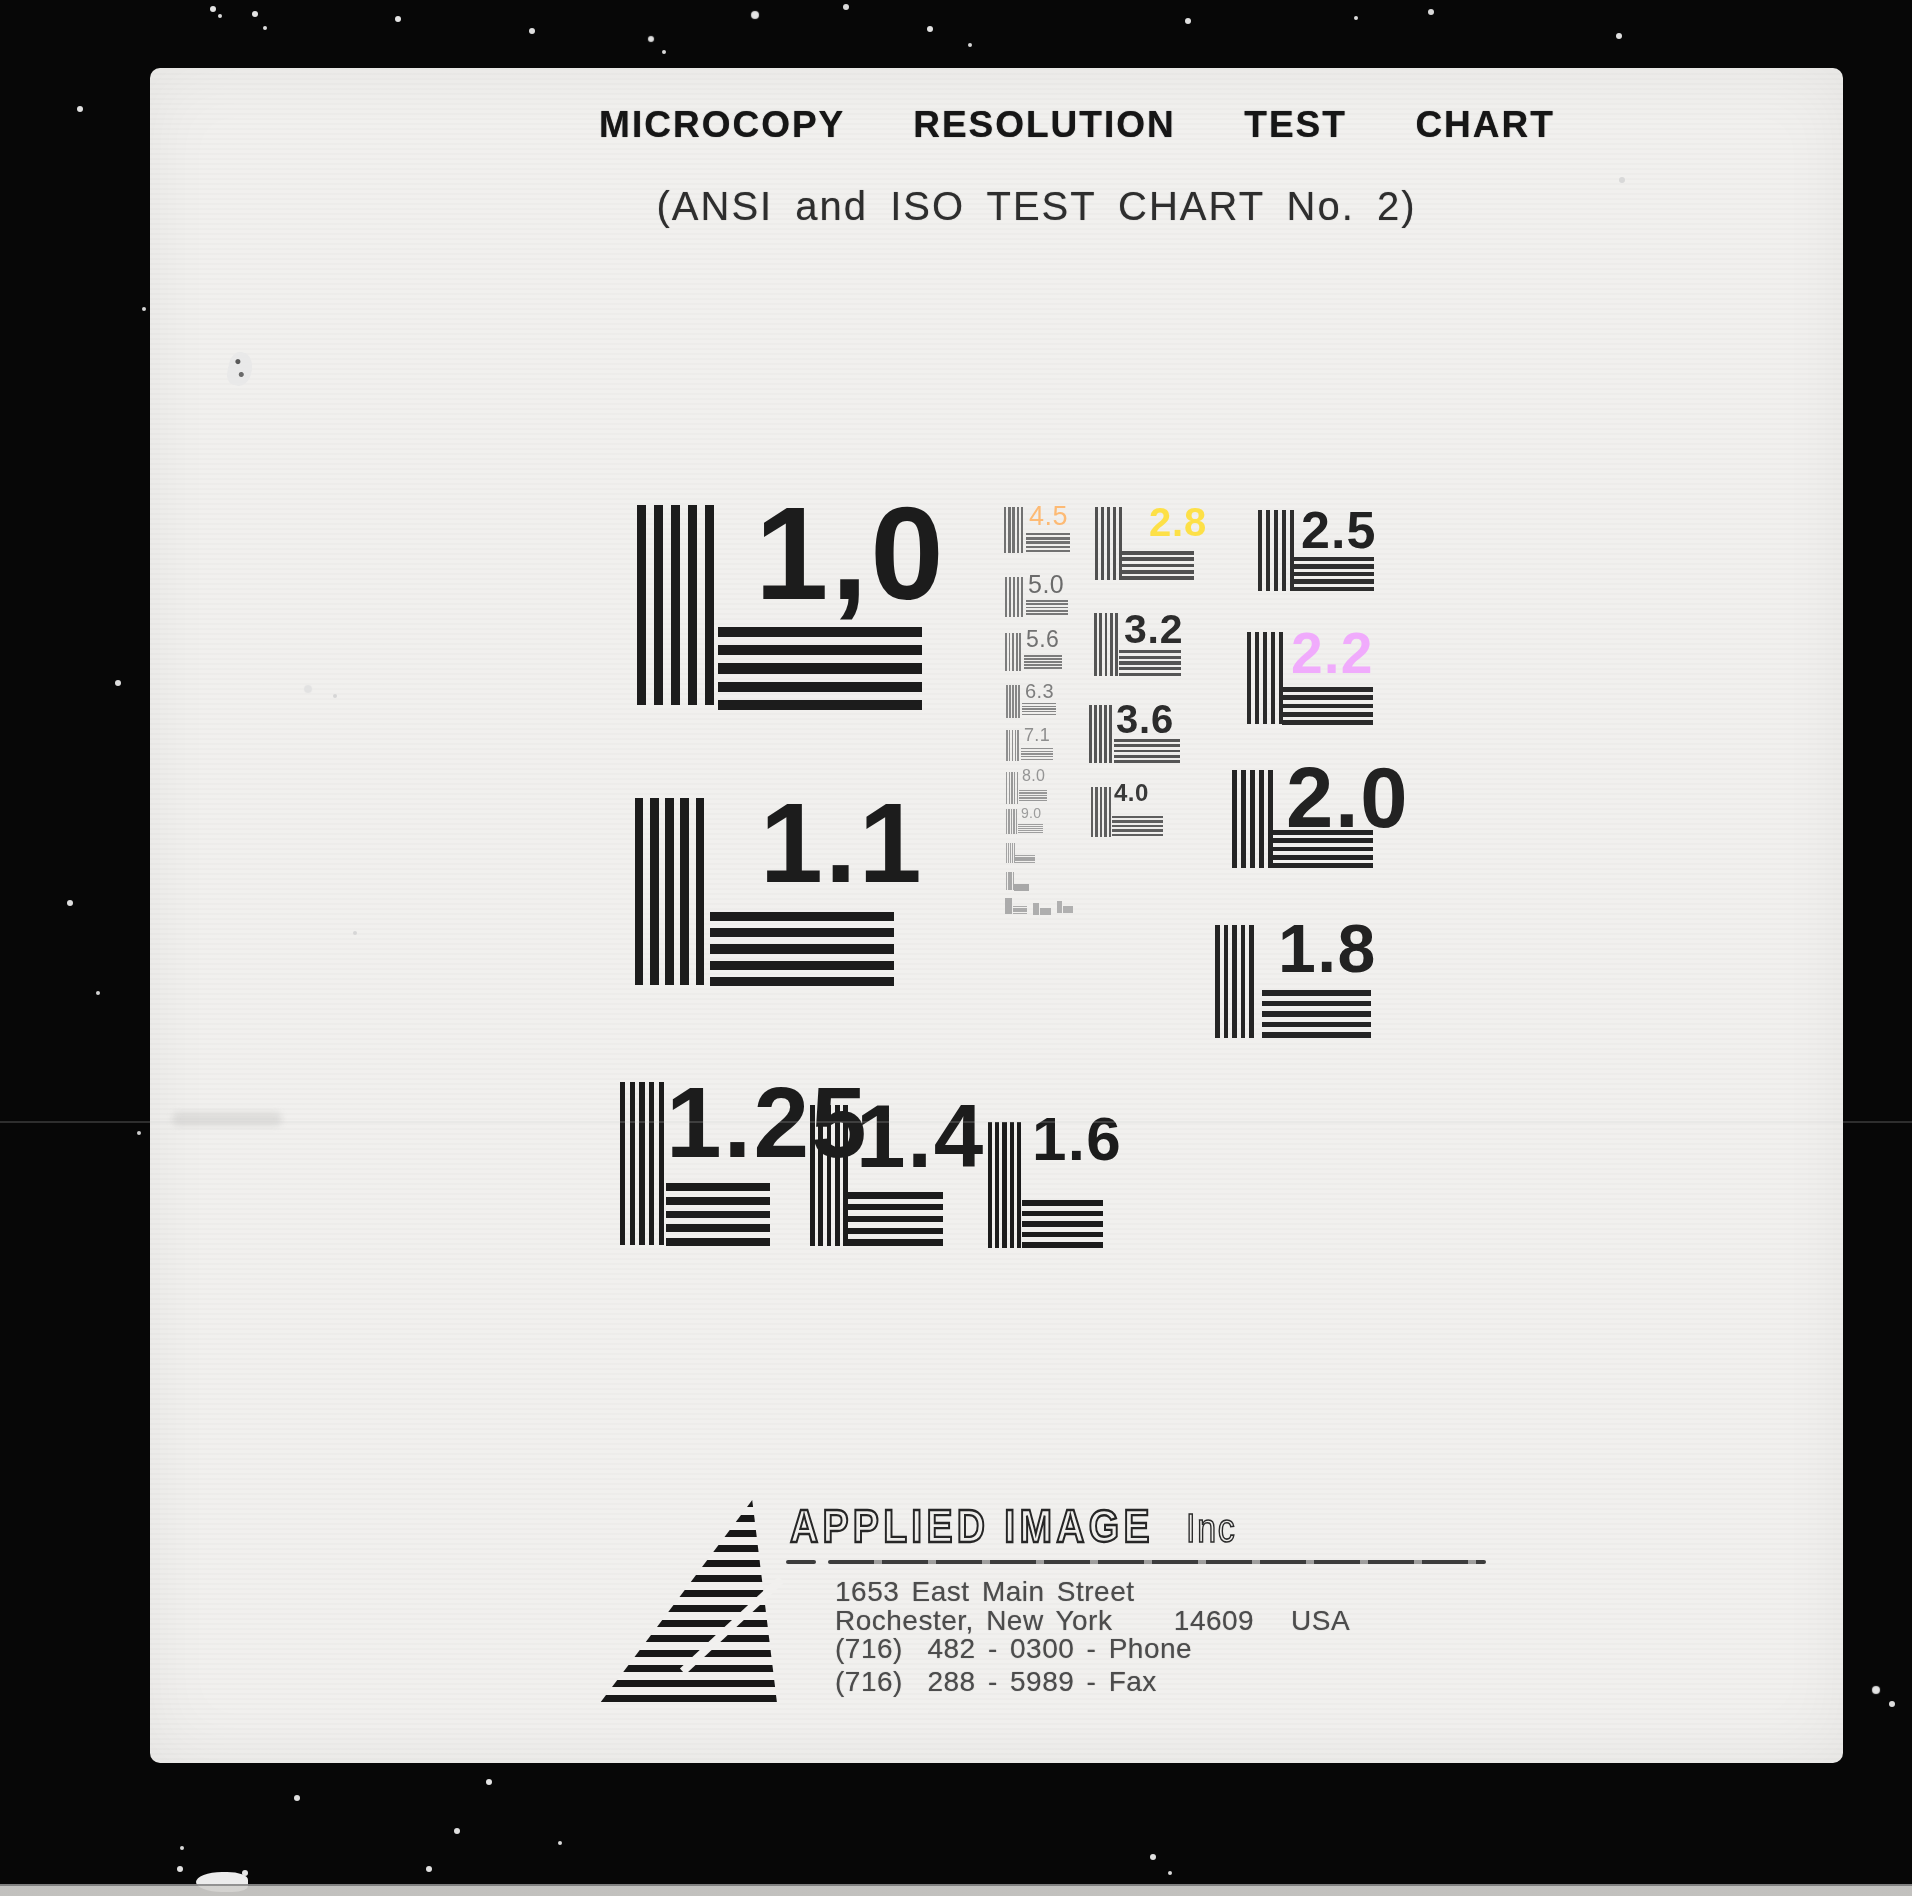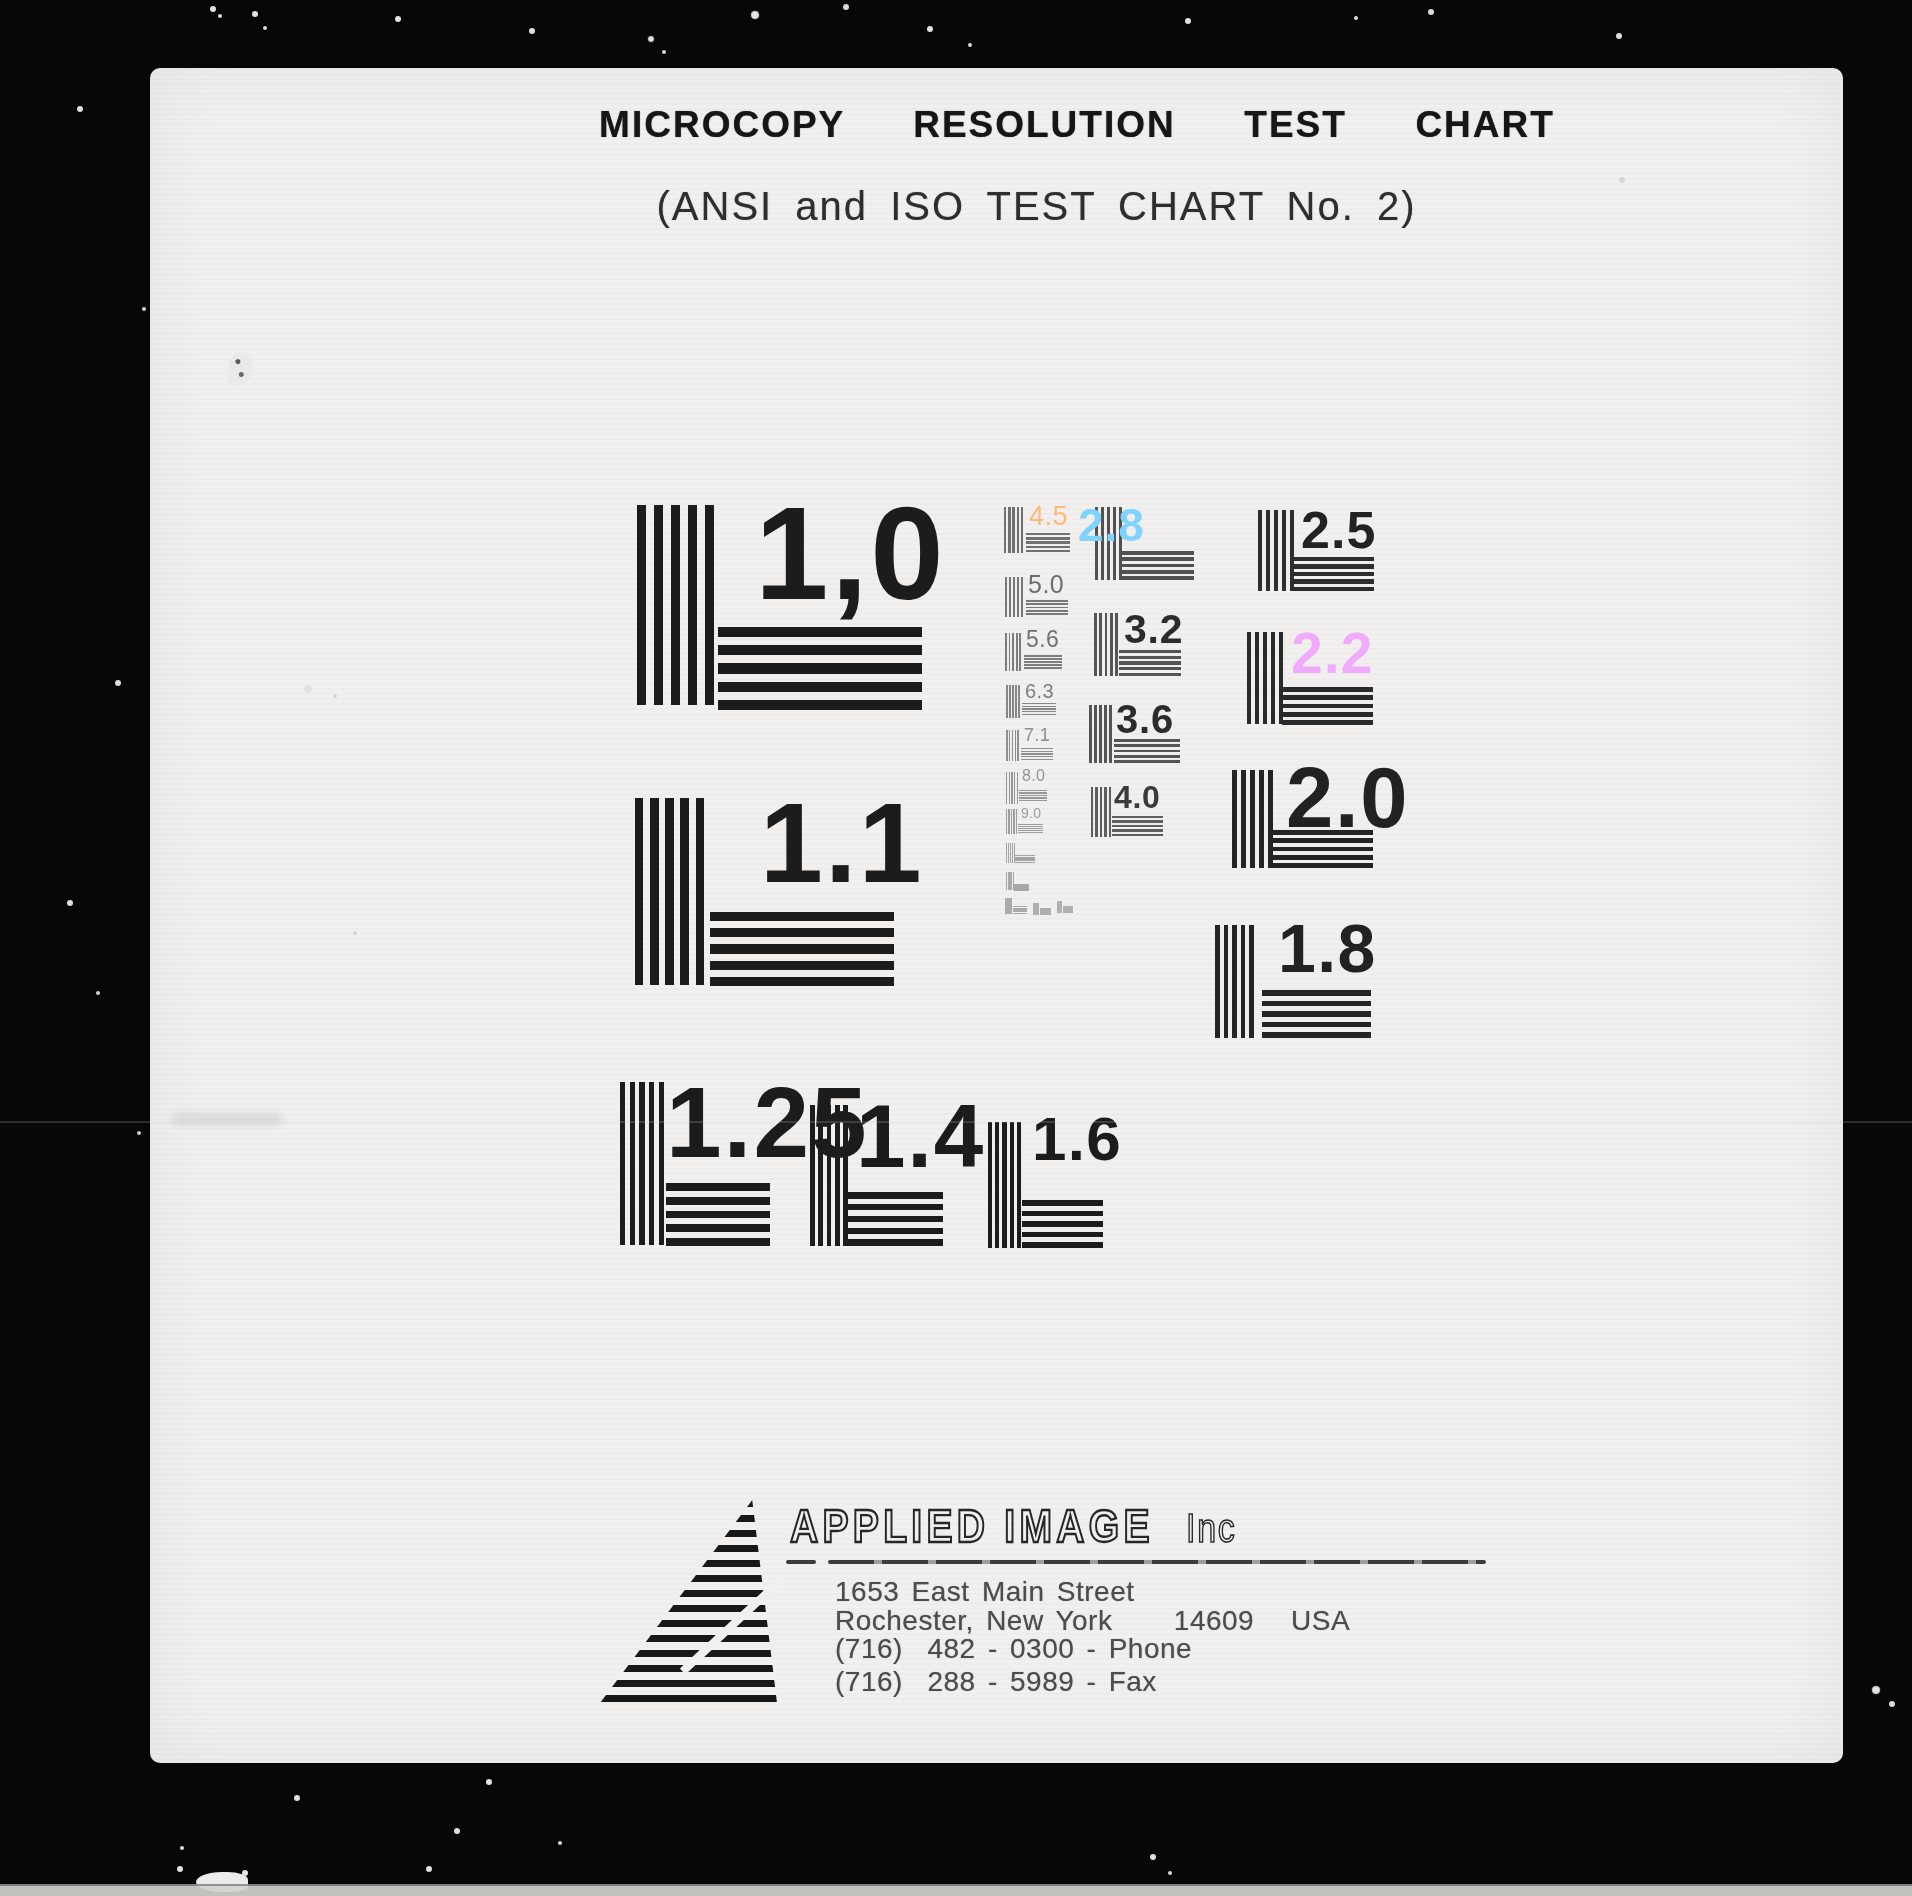--- a/index.html
+++ b/index.html
@@ -170,36 +170,36 @@
       <div class="pnum" style="left: 1291px; top: 625px; font-size: 57px; font-weight: 700; color: #f0abfc;">2.2</div>
     </div>
     <div>
       <div class="bars" style="left: 1258px; top: 510px; width: 36px; height: 81px; background: repeating-linear-gradient(90deg, rgb(46, 46, 46) 0px, rgb(46, 46, 46) 4.43px, transparent 4.43px, transparent 7.89px);"></div>
       <div class="bars" style="left: 1294px; top: 557px; width: 80px; height: 34px; background: repeating-linear-gradient(rgb(46, 46, 46) 0px, rgb(46, 46, 46) 4.18px, transparent 4.18px, transparent 7.45px);"></div>
       <div class="pnum" style="left: 1301px; top: 504px; font-size: 52px; font-weight: 700; color: rgb(34, 34, 34);">2.5</div>
     </div>
     <div>
       <div class="bars" style="left: 1095px; top: 507px; width: 27px; height: 73px; background: repeating-linear-gradient(90deg, rgb(81, 81, 81) 0px, rgb(81, 81, 81) 3.32px, transparent 3.32px, transparent 5.92px);"></div>
       <div class="bars" style="left: 1122px; top: 551px; width: 72px; height: 29px; background: repeating-linear-gradient(rgb(81, 81, 81) 0px, rgb(81, 81, 81) 3.57px, transparent 3.57px, transparent 6.36px);"></div>
-      <div class="pnum" style="left: 1078px; top: 502px; font-size: 46px; font-weight: 700; color: #7dd3fc;">2.8</div>
+      <div class="pnum" style="left: 1149px; top: 502px; font-size: 40px; font-weight: 700; color: #fde047;">2.8</div>
     </div>
     <div>
       <div class="bars" style="left: 1094px; top: 613px; width: 24px; height: 63px; background: repeating-linear-gradient(90deg, rgb(85, 85, 85) 0px, rgb(85, 85, 85) 2.95px, transparent 2.95px, transparent 5.26px);"></div>
       <div class="bars" style="left: 1119px; top: 650px; width: 62px; height: 26px; background: repeating-linear-gradient(rgb(85, 85, 85) 0px, rgb(85, 85, 85) 3.2px, transparent 3.2px, transparent 5.7px);"></div>
       <div class="pnum" style="left: 1124px; top: 609px; font-size: 41px; font-weight: 700; color: rgb(44, 44, 44);">3.2</div>
     </div>
     <div>
       <div class="bars" style="left: 1089px; top: 705px; width: 23px; height: 58px; background: repeating-linear-gradient(90deg, rgb(85, 85, 85) 0px, rgb(85, 85, 85) 2.83px, transparent 2.83px, transparent 5.04px);"></div>
       <div class="bars" style="left: 1114px; top: 739px; width: 66px; height: 24px; background: repeating-linear-gradient(rgb(85, 85, 85) 0px, rgb(85, 85, 85) 2.95px, transparent 2.95px, transparent 5.26px);"></div>
       <div class="pnum" style="left: 1116px; top: 699px; font-size: 40px; font-weight: 700; color: rgb(44, 44, 44);">3.6</div>
     </div>
     <div>
       <div class="bars" style="left: 1091px; top: 787px; width: 20px; height: 50px; background: repeating-linear-gradient(90deg, rgb(94, 94, 94) 0px, rgb(94, 94, 94) 2.46px, transparent 2.46px, transparent 4.38px);"></div>
       <div class="bars" style="left: 1112px; top: 816px; width: 51px; height: 20px; background: repeating-linear-gradient(rgb(94, 94, 94) 0px, rgb(94, 94, 94) 2.46px, transparent 2.46px, transparent 4.38px);"></div>
-      <div class="pnum" style="left: 1114px; top: 781px; font-size: 32px; font-weight: 700; color: rgb(58, 58, 58);">4.0</div>
+      <div class="pnum" style="left: 1114px; top: 781px; font-size: 24px; font-weight: 700; color: rgb(58, 58, 58);">4.0</div>
     </div>
     <div>
       <div class="bars" style="left: 1004px; top: 507px; width: 19px; height: 46px; background: repeating-linear-gradient(90deg, rgb(113, 113, 113) 0px, rgb(113, 113, 113) 2.34px, transparent 2.34px, transparent 4.17px);"></div>
       <div class="bars" style="left: 1026px; top: 533px; width: 44px; height: 19px; background: repeating-linear-gradient(rgb(113, 113, 113) 0px, rgb(113, 113, 113) 2.34px, transparent 2.34px, transparent 4.17px);"></div>
       <div class="pnum" style="left: 1029px; top: 503px; font-size: 27px; font-weight: 400; color: #fdba74;">4.5</div>
     </div>
     <div>
       <div class="bars" style="left: 1005px; top: 577px; width: 18px; height: 40px; background: repeating-linear-gradient(90deg, rgb(120, 120, 120) 0px, rgb(120, 120, 120) 2.21px, transparent 2.21px, transparent 3.95px);"></div>
       <div class="bars" style="left: 1026px; top: 600px; width: 42px; height: 15px; background: repeating-linear-gradient(rgb(120, 120, 120) 0px, rgb(120, 120, 120) 1.84px, transparent 1.84px, transparent 3.29px);"></div>
       <div class="pnum" style="left: 1028px; top: 572px; font-size: 25px; font-weight: 400; color: rgb(107, 107, 107);">5.0</div>

